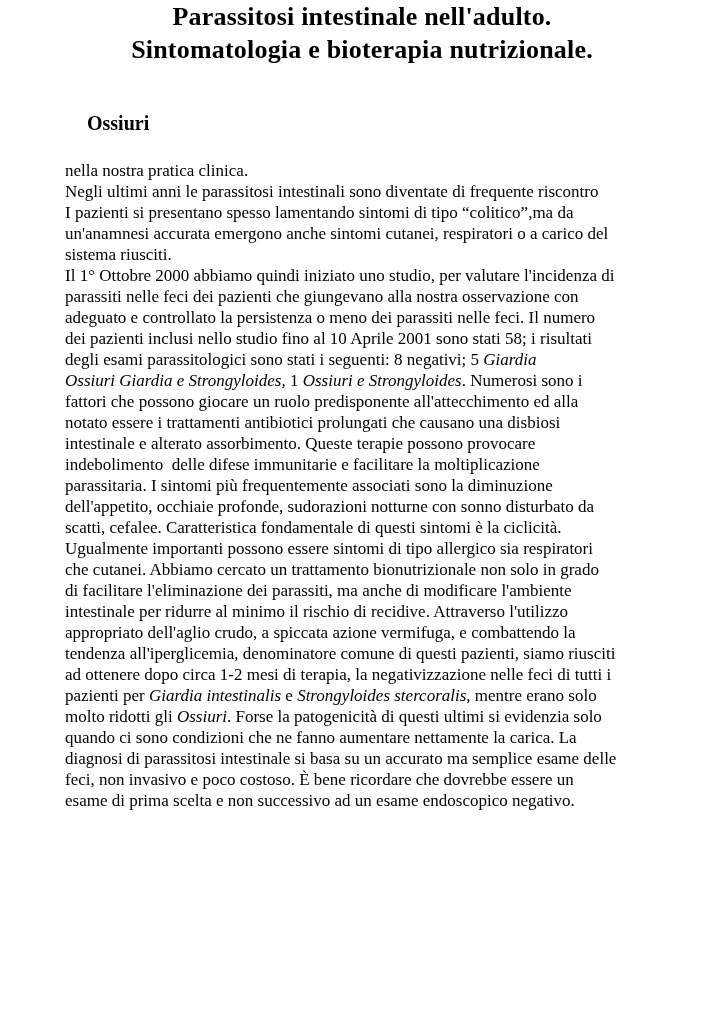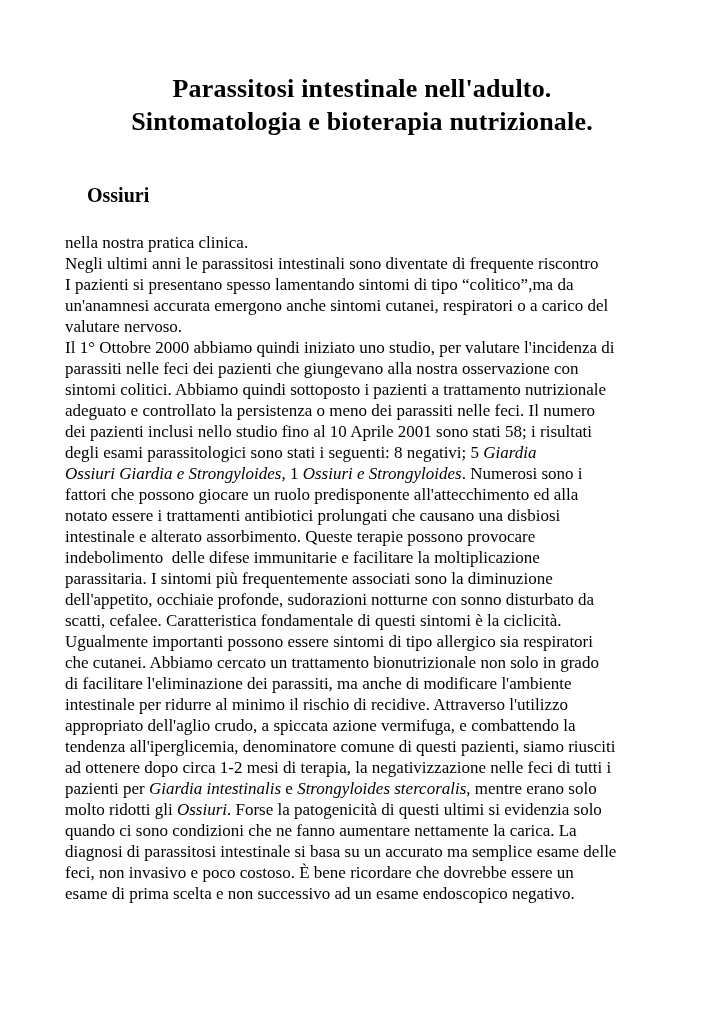--- a/index.html
+++ b/index.html
@@ -11,21 +11,20 @@
     position: relative;
     width: 724px;
     height: 1024px;
     background: #ffffff;
     color: #000000;
     font-family: "Liberation Serif", "DejaVu Serif", serif;
     overflow: hidden;
   }
   .doc-title {
     margin: 0;
-    padding-top: 72px;
     text-align: center;
     font-size: 26px;
     line-height: 33px;
     font-weight: bold;
     letter-spacing: 0.2px;
   }
   .title-line {
     display: block;
   }
   .abstract-heading {
@@ -56,24 +55,23 @@
     <span class="title-line">Sintomatologia e bioterapia nutrizionale.</span>
   </h1>
 
   <h2 class="abstract-heading">Ossiuri</h2>
 
   <div class="abstract-body">
       <div class="line"><span>nella nostra pratica clinica.</span></div>
       <div class="line"><span>Negli ultimi anni le parassitosi intestinali sono diventate di frequente riscontro</span></div>
       <div class="line"><span>I pazienti si presentano spesso lamentando sintomi di tipo “colitico”,ma da</span></div>
       <div class="line"><span>un'anamnesi accurata emergono anche sintomi cutanei, respiratori o a carico del</span></div>
-      <div class="line"><span>valutare nervoso.</span></div>
+      <div class="line"><span>sistema riusciti.</span></div>
       <div class="line"><span>Il 1° Ottobre 2000 abbiamo quindi iniziato uno studio, per valutare l'incidenza di</span></div>
       <div class="line"><span>parassiti nelle feci dei pazienti che giungevano alla nostra osservazione con</span></div>
-      <div class="line"><span>sintomi colitici. Abbiamo quindi sottoposto i pazienti a trattamento nutrizionale</span></div>
       <div class="line"><span>adeguato e controllato la persistenza o meno dei parassiti nelle feci. Il numero</span></div>
       <div class="line"><span>dei pazienti inclusi nello studio fino al 10 Aprile 2001 sono stati 58; i risultati</span></div>
       <div class="line"><span>degli esami parassitologici sono stati i seguenti: 8 negativi; 5 </span><span class="italic">Giardia</span></div>
       <div class="line"><span class="italic">Ossiuri Giardia e Strongyloides,</span><span> 1 </span><span class="italic">Ossiuri e Strongyloides</span><span>. Numerosi sono i</span></div>
       <div class="line"><span>fattori che possono giocare un ruolo predisponente all'attecchimento ed alla</span></div>
       <div class="line"><span>notato essere i trattamenti antibiotici prolungati che causano una disbiosi</span></div>
       <div class="line"><span>intestinale e alterato assorbimento. Queste terapie possono provocare</span></div>
       <div class="line"><span>indebolimento  delle difese immunitarie e facilitare la moltiplicazione</span></div>
       <div class="line"><span>parassitaria. I sintomi più frequentemente associati sono la diminuzione</span></div>
       <div class="line"><span>dell'appetito, occhiaie profonde, sudorazioni notturne con sonno disturbato da</span></div>

